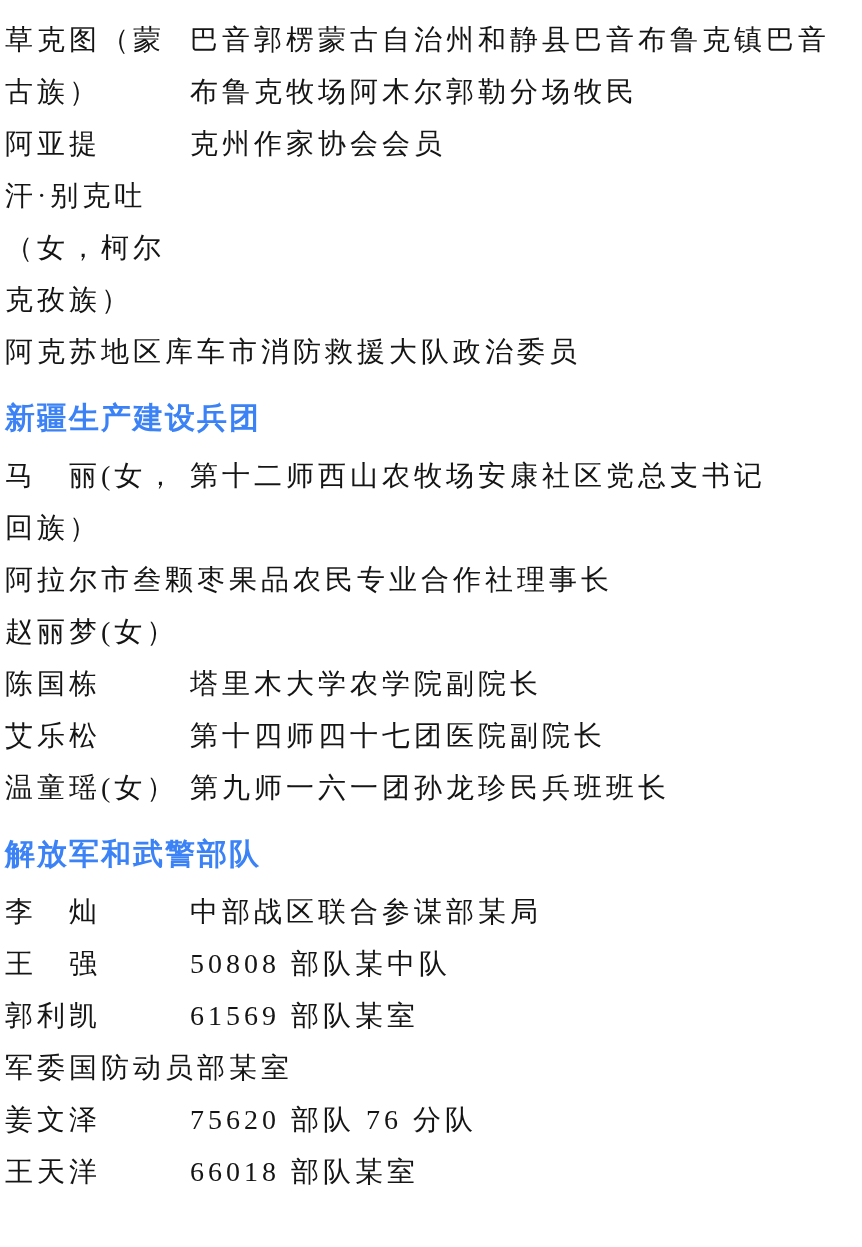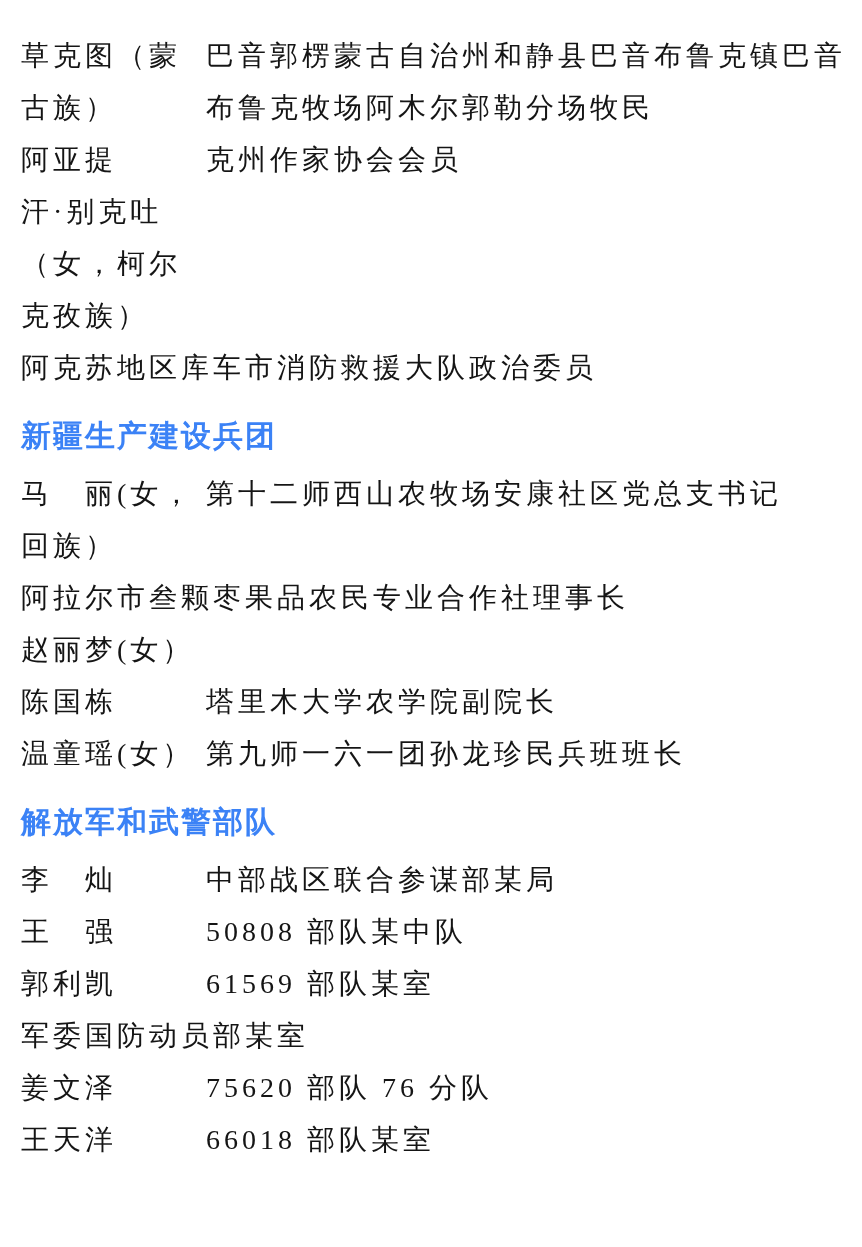--- a/index.html
+++ b/index.html
@@ -16,21 +16,21 @@
     font-size: 28px;
     line-height: 52px;
   }
   .page {
     box-sizing: border-box;
     width: 862px;
     height: 1247px;
     padding: 14px 4px 0 5px;
     background: #ffffff;
   }
-  .section { margin: 16px; }
+  .section { margin: 0; }
   .section-header {
     font-family: "Liberation Sans", "DejaVu Sans", sans-serif;
     font-weight: 700;
     font-size: 30px;
     line-height: 52px;
     letter-spacing: 2px;
     color: #3b82f6;
     margin: 14px 0 6px 0;
   }
   .entry {
@@ -85,20 +85,24 @@
           <div class="entry-desc">阿拉尔市叁颗枣果品农民专业合作社理事长</div>
         </div>
         <div class="entry">
           <div class="entry-name">赵丽梦(女）</div>
         </div>
         <div class="entry">
           <div class="entry-name">陈国栋</div>
           <div class="entry-desc">塔里木大学农学院副院长</div>
         </div>
         <div class="entry">
+          <div class="entry-name">艾乐松</div>
+          <div class="entry-desc">第十四师四十七团医院副院长</div>
+        </div>
+        <div class="entry">
           <div class="entry-name">温童瑶(女）</div>
           <div class="entry-desc">第九师一六一团孙龙珍民兵班班长</div>
         </div>
       </div>
       <div class="section">
         <div class="section-header">解放军和武警部队</div>
         <div class="entry">
           <div class="entry-name">李　灿</div>
           <div class="entry-desc">中部战区联合参谋部某局</div>
         </div>

